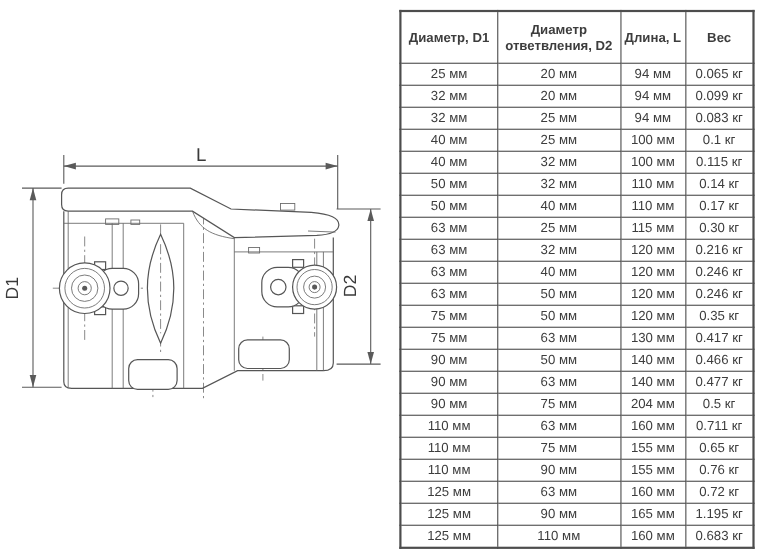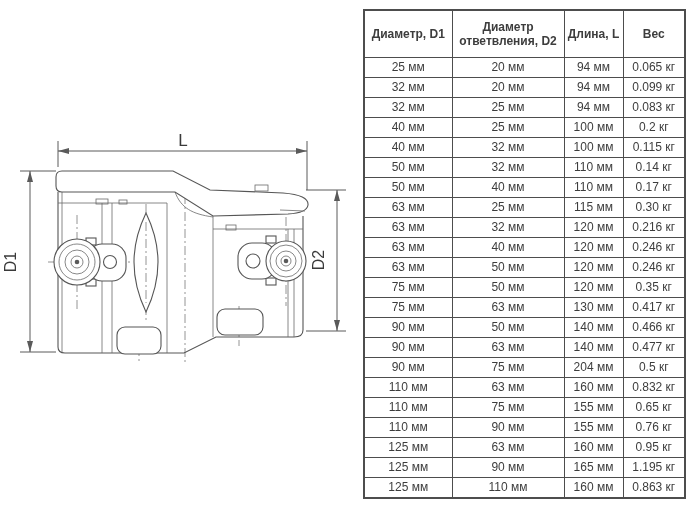--- a/index.html
+++ b/index.html
@@ -190,21 +190,21 @@
         <tr>
           <td>32 мм</td>
           <td>25 мм</td>
           <td>94 мм</td>
           <td>0.083 кг</td>
         </tr>
         <tr>
           <td>40 мм</td>
           <td>25 мм</td>
           <td>100 мм</td>
-          <td>0.2 кг</td>
+          <td>0.1 кг</td>
         </tr>
         <tr>
           <td>40 мм</td>
           <td>32 мм</td>
           <td>100 мм</td>
           <td>0.115 кг</td>
         </tr>
         <tr>
           <td>50 мм</td>
           <td>32 мм</td>
@@ -268,48 +268,48 @@
         <tr>
           <td>90 мм</td>
           <td>75 мм</td>
           <td>204 мм</td>
           <td>0.5 кг</td>
         </tr>
         <tr>
           <td>110 мм</td>
           <td>63 мм</td>
           <td>160 мм</td>
-          <td>0.832 кг</td>
+          <td>0.711 кг</td>
         </tr>
         <tr>
           <td>110 мм</td>
           <td>75 мм</td>
           <td>155 мм</td>
           <td>0.65 кг</td>
         </tr>
         <tr>
           <td>110 мм</td>
           <td>90 мм</td>
           <td>155 мм</td>
           <td>0.76 кг</td>
         </tr>
         <tr>
           <td>125 мм</td>
           <td>63 мм</td>
           <td>160 мм</td>
-          <td>0.95 кг</td>
+          <td>0.72 кг</td>
         </tr>
         <tr>
           <td>125 мм</td>
           <td>90 мм</td>
           <td>165 мм</td>
           <td>1.195 кг</td>
         </tr>
         <tr>
           <td>125 мм</td>
           <td>110 мм</td>
           <td>160 мм</td>
-          <td>0.863 кг</td>
+          <td>0.683 кг</td>
         </tr>
       </tbody>
   </table>
 
 </div>
 
 </body></html>

